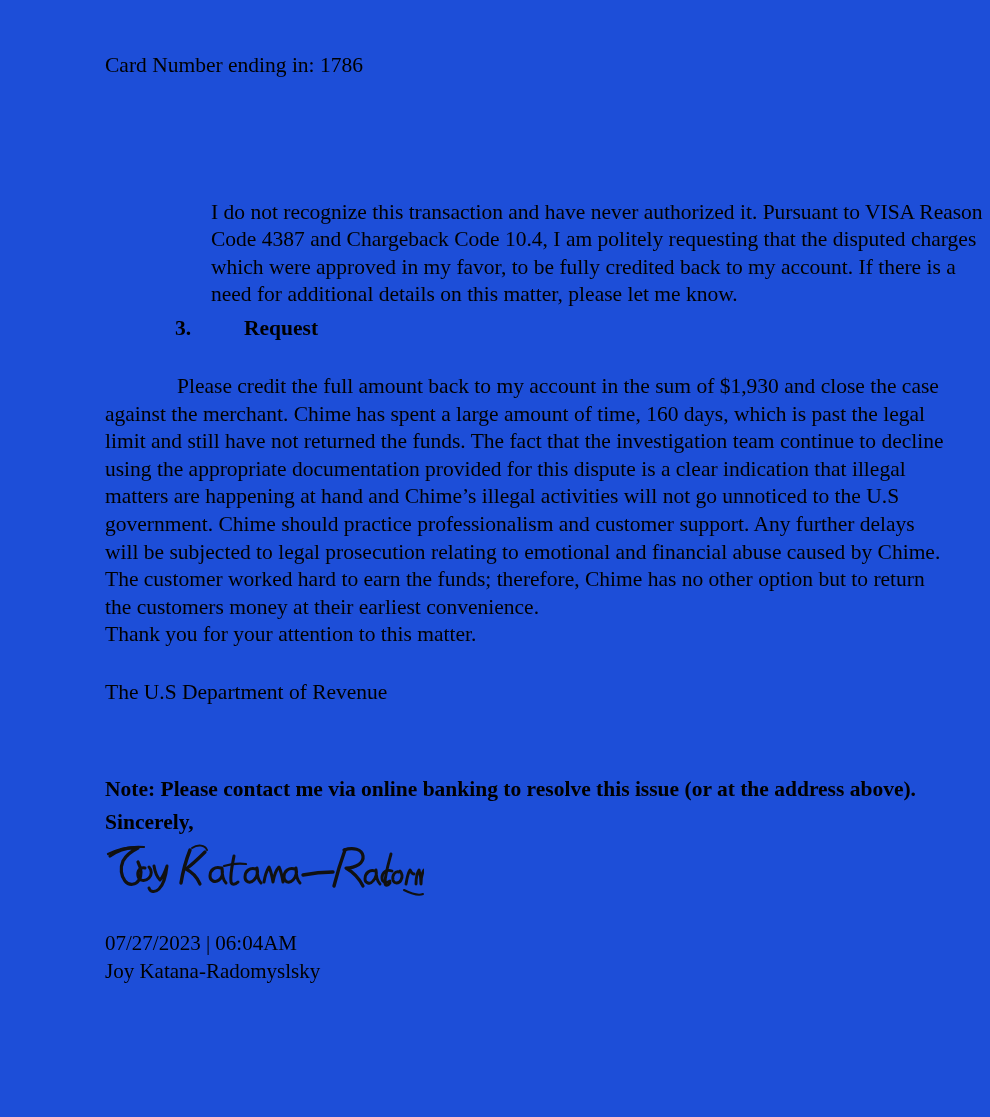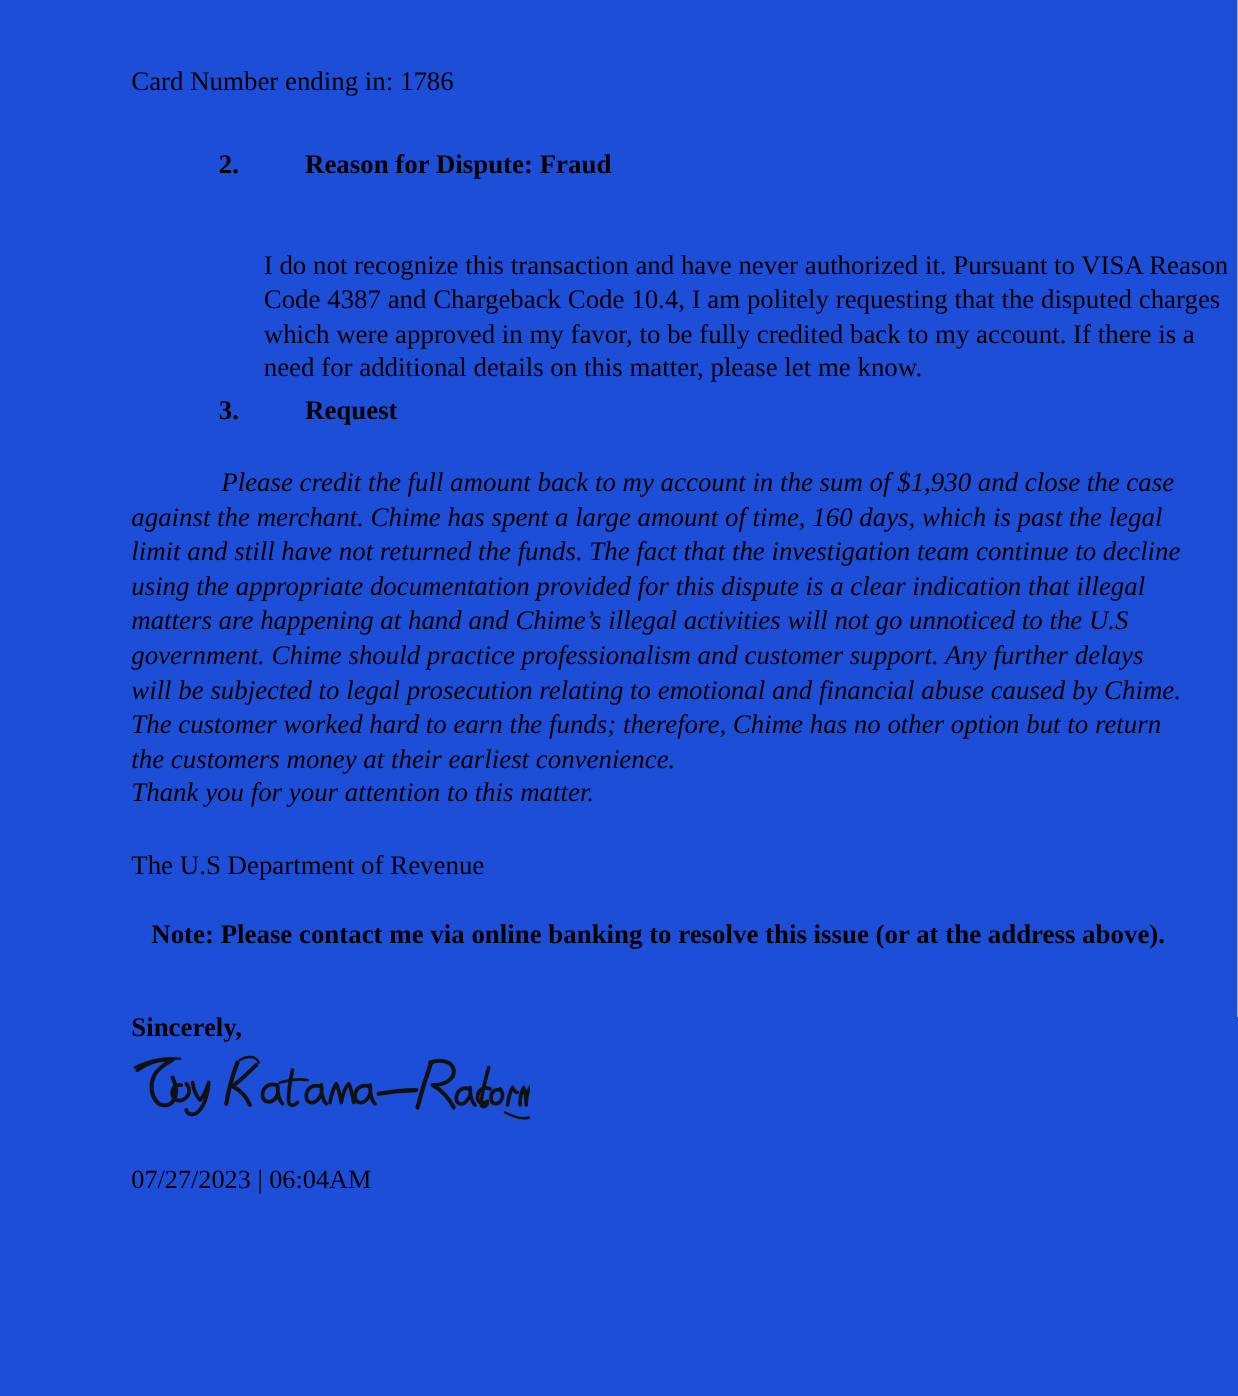--- a/index.html
+++ b/index.html
@@ -68,21 +68,20 @@
   
   .request-para {
     position: absolute;
     left: 105px;
     top: 373px;
     width: 840px;
     font-size: 21.5px;
     line-height: 27.6px;
     text-indent: 72px;
     text-align: left;
-    font-style: italic;
   }
   .request-para .no-indent {
     display: block;
     text-indent: 0;
   }
 
   
   .plain-line {
     position: absolute;
     left: 105px;
@@ -93,21 +92,21 @@
   #dept-line { top: 679px; }
 
   .bold-line {
     position: absolute;
     left: 105px;
     font-size: 21.5px;
     line-height: 27.6px;
     font-weight: bold;
     white-space: nowrap;
   }
-  #note-line { top: 734px; margin-left: 16px; }
+  #note-line { top: 776px; }
   #sincerely-line { top: 790px; margin-top: 19px; }
 
   
   .signature-wrap {
     position: absolute;
     left: 104px;
     top: 838px;
     width: 320px;
     height: 70px;
   }
@@ -129,23 +128,20 @@
     white-space: nowrap;
   }
 </style>
 </head>
 <body>
 
 <div class="page">
 
   <div class="card-line">Card Number ending in: 1786</div>
 
-  <div class="section-heading" id="heading-2">
-    <span class="num">2.</span><span>Reason for Dispute: Fraud</span>
-  </div>
 
   <p class="indented-para">I do not recognize this transaction and have never authorized it. Pursuant to VISA Reason Code 4387 and Chargeback Code 10.4, I am politely requesting that the disputed charges which were approved in my favor, to be fully credited back to my account. If there is a need for additional details on this matter, please let me know.</p>
 
   <div class="section-heading" id="heading-3">
     <span class="num">3.</span><span>Request</span>
   </div>
 
   <div class="request-para">
     <span>Please credit the full amount back to my account in the sum of $1,930 and close the case against the merchant. Chime has spent a large amount of time, 160 days, which is past the legal limit and still have not returned the funds. The fact that the investigation team continue to decline using the appropriate documentation provided for this dispute is a clear indication that illegal matters are happening at hand and Chime’s illegal activities will not go unnoticed to the U.S government. Chime should practice professionalism and customer support. Any further delays will be subjected to legal prosecution relating to emotional and financial abuse caused by Chime. The customer worked hard to earn the funds; therefore, Chime has no other option but to return the customers money at their earliest convenience.</span>
     <span class="no-indent">Thank you for your attention to this matter.</span>
@@ -202,15 +198,16 @@
       </g>
       <g fill="none" stroke="#111111" stroke-linecap="round" stroke-linejoin="round" transform="translate(0,0)">
 
         <path d="M300 52 C308 56 314 58 319 56" stroke-width="2"></path>
       </g>
     </svg>
   </div>
 
   <div class="sign-block">
     <div>07/27/2023 | 06:04AM</div>
+    <div>Joy Katana-Radomyslsky</div>
   </div>
 
 </div>
 
 </body></html>

